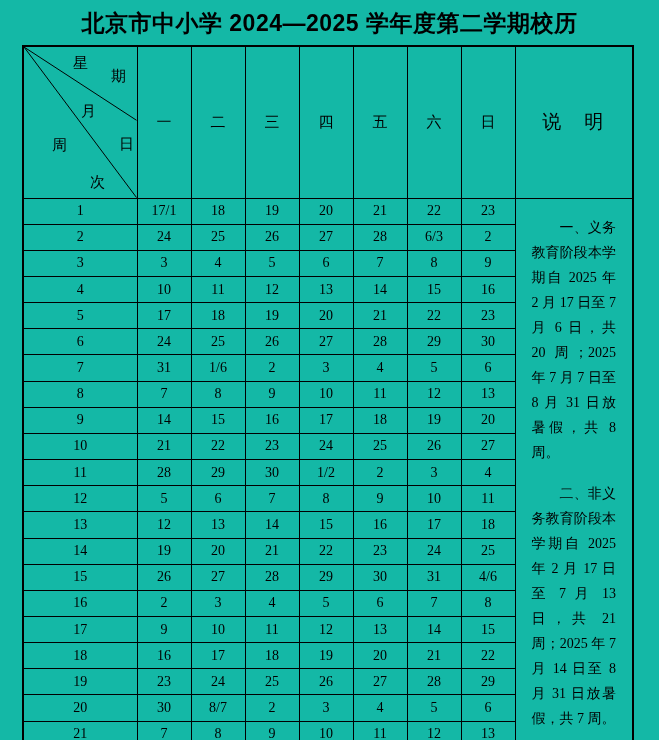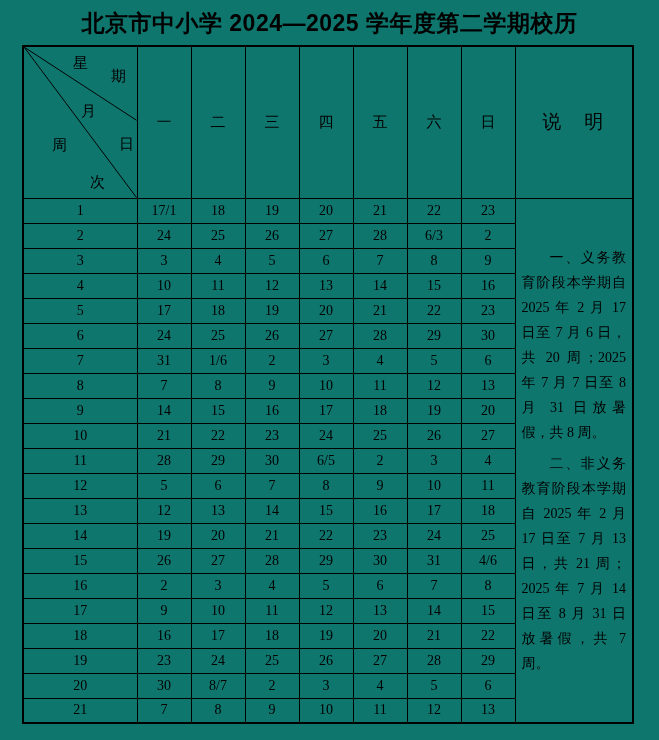--- a/index.html
+++ b/index.html
@@ -2,21 +2,21 @@
 <html><head>
 <meta charset="utf-8">
 <style>
   * { box-sizing: border-box; }
   html, body { margin: 0; padding: 0; }
   body {
     width: 659px; height: 740px;
     background: #ffffff; color: #000000;
     font-family: "Liberation Serif", "DejaVu Serif", serif;
   }
-  .page { position: relative; width: 659px; height: 740px; overflow: hidden; background:#0f766e; }
+  .page { position: relative; width: 659px; height: 740px; overflow: hidden; background:#14b8a6; }
 
   .title {
     position: absolute; top: 8px; left: 0; width: 100%;
     text-align: center;
     font-family: "Liberation Sans", "DejaVu Sans", sans-serif;
     font-weight: 700; font-size: 23px; line-height: 30px;
     letter-spacing: 0.5px;
     white-space: nowrap;
   }
 
@@ -44,21 +44,21 @@
     position: absolute; font-size: 15px; line-height: 1;
     font-family: "Liberation Serif", "DejaVu Serif", serif;
   }
 
   td.notes-cell {
     vertical-align: top; text-align: left;
     padding: 27px 6px 0 6px;
     font-size: 14px; line-height: 25px;
   }
   td.notes-cell p {
-    margin: 6px; text-indent: 2em;
+    margin: 16px; text-indent: 2em;
     text-align: justify;
   }
 </style>
 </head>
 <body>
 
 <div class="page">
 
   <div class="title">北京市中小学 2024—2025 学年度第二学期校历</div>
 
@@ -201,21 +201,21 @@
           <td class="day-cell">24</td>
           <td class="day-cell">25</td>
           <td class="day-cell">26</td>
           <td class="day-cell">27</td>
         </tr>
         <tr>
           <td class="week-cell">11</td>
           <td class="day-cell">28</td>
           <td class="day-cell">29</td>
           <td class="day-cell">30</td>
-          <td class="day-cell">6/5</td>
+          <td class="day-cell">1/2</td>
           <td class="day-cell">2</td>
           <td class="day-cell">3</td>
           <td class="day-cell">4</td>
         </tr>
         <tr>
           <td class="week-cell">12</td>
           <td class="day-cell">5</td>
           <td class="day-cell">6</td>
           <td class="day-cell">7</td>
           <td class="day-cell">8</td>

